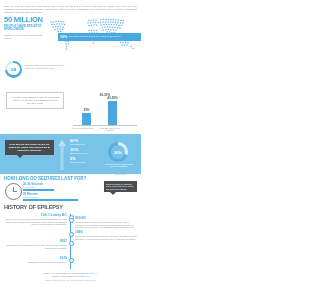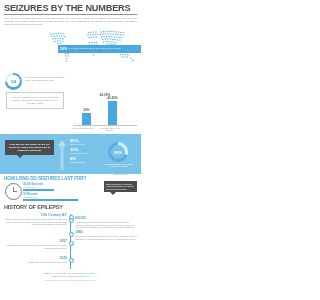--- a/index.html
+++ b/index.html
@@ -156,21 +156,20 @@
   .foot .l{font-size:1.9px;line-height:2.6px;color:#8a8c90;}
   .foot .l a{color:#4aa8e0;text-decoration:none;}
   .foot .src{margin-top:2px;font-size:1.7px;line-height:2.2px;color:#a6a8ac;}
 </style>
 </head>
 <body>
 
 <div class="page">
 
   <div class="hdr">
-    <h1>SEIZURES BY THE NUMBERS</h1>
     <p class="intro">There are many interesting facts about seizures and epilepsy that can best be explored using numbers. Patients often seek very exact information, and for many important cases, research has yielded very precise quantification. The following is a list of interesting and important numerical pertinent to those with seizures.</p>
   </div>
 
   <div class="s1">
 
     <div class="mapwrap">
       <svg class="dotmap" viewBox="0 0 190 76">
         <g fill="#6ab9e6">
 
           <circle cx="10" cy="16" r="1.6"></circle>
@@ -303,20 +302,25 @@
             <circle cx="164" cy="58" r="1.6"></circle>
           <circle cx="152" cy="62" r="1.6"></circle>
             <circle cx="157" cy="62" r="1.6"></circle>
             <circle cx="162" cy="62" r="1.6"></circle>
           <circle cx="170" cy="65" r="1.6"></circle>
             <circle cx="174" cy="69" r="1.6"></circle>
         </g>
       </svg>
     </div>
 
+    <div class="left">
+      <div class="big">50 MILLION</div>
+      <div class="sub">PEOPLE HAVE EPILEPSY WORLDWIDE</div>
+      <div class="para">That's 1.0% of the world's population with epilepsy.</div>
+    </div>
 
     <div class="cal10">
       <b>10%</b>
       <span>of all people will have at least one seizure in their lifetime.</span>
     </div>
   </div>
 
   <div class="s2">
     <div class="donut34">
       <i>3⁄4</i>

